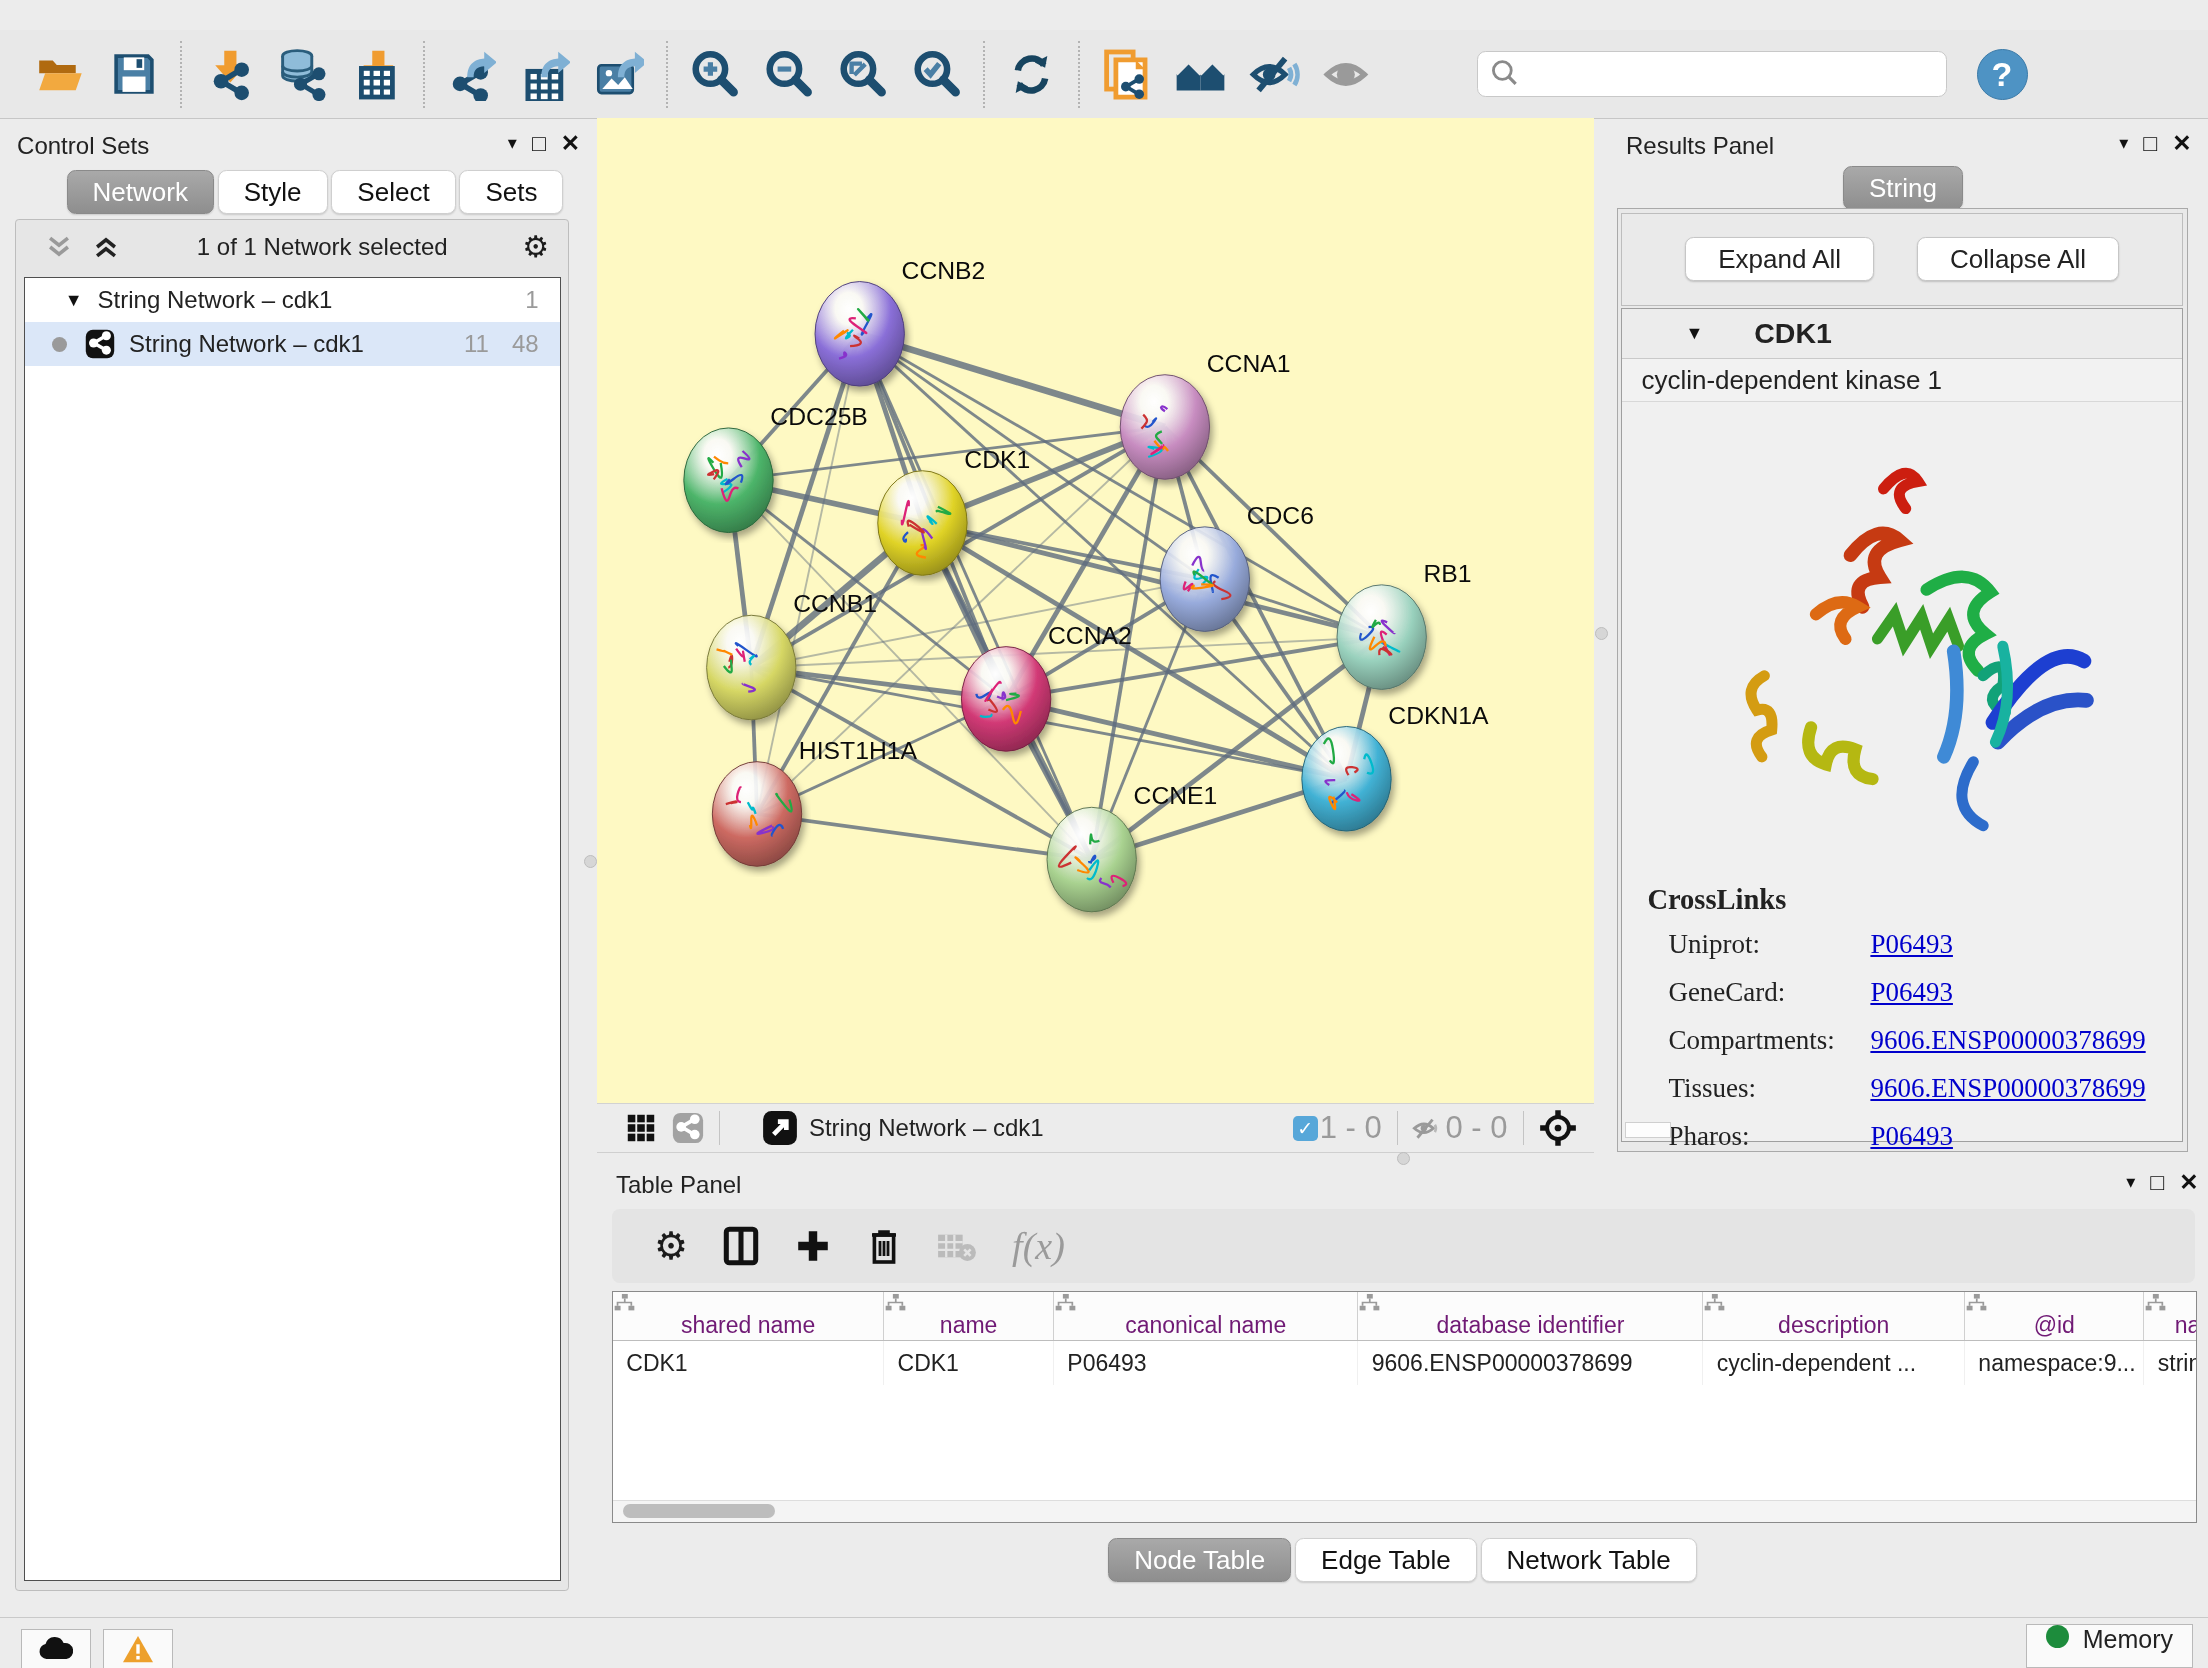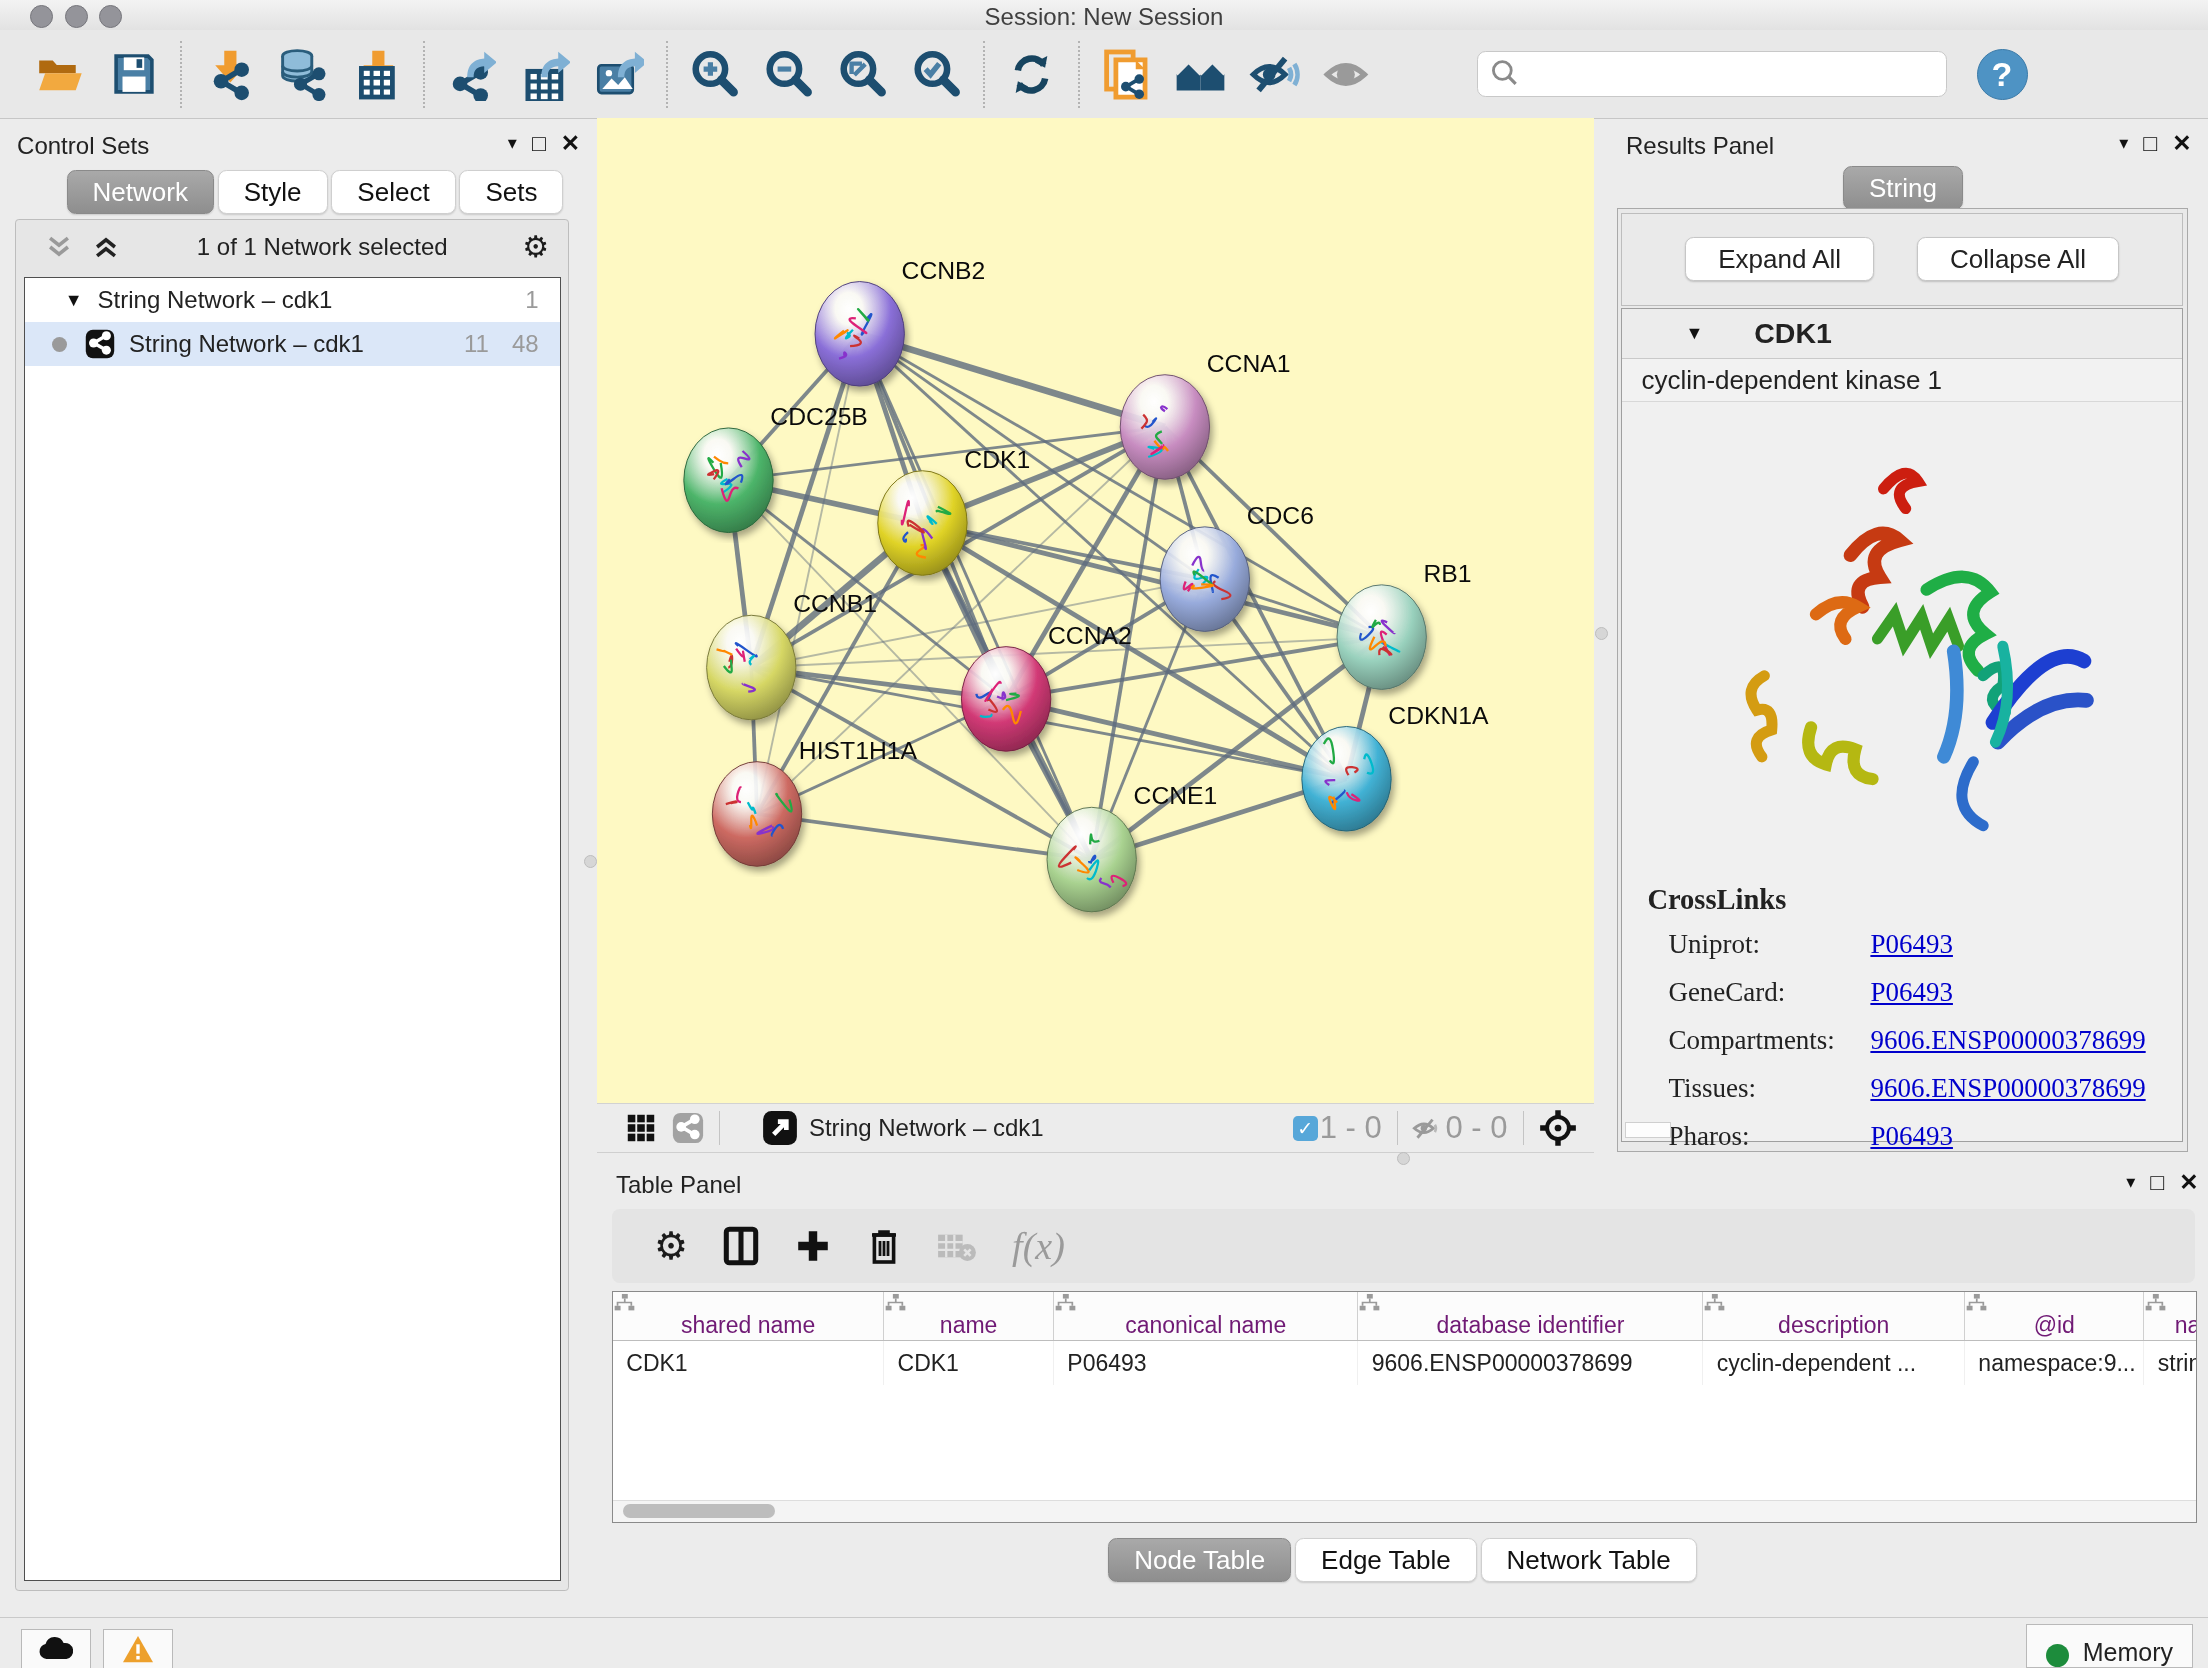--- a/index.html
+++ b/index.html
@@ -96,21 +96,21 @@
     border-top:1px solid #ddd;}
   .hthumb{position:absolute;left:9.5px;top:2.9px;width:152px;height:14.3px;border-radius:7.6px;
     background:#bdbdbd;}
   .tbl-tabs{position:absolute;left:0;right:0;top:373px;display:flex;justify-content:center;gap:3.8px;}
   
   .statusbar{left:0;top:1617px;width:2208px;height:51px;background:#ececec;
     border-top:1px solid #c9c9c9;}
   .sq-btn{position:absolute;top:11.4px;width:68px;height:38px;background:#fafafa;
     border:1.9px solid #b9b9b9;display:flex;align-items:center;justify-content:center;}
   .mem-btn{position:absolute;right:15px;top:5.7px;height:42px;padding:0 19px;background:#fafafa;
-    border:1.9px solid #b9b9b9;display:flex;align-items:flex-end;gap:13.3px;font-size:25px;}
+    border:1.9px solid #b9b9b9;display:flex;align-items:flex-start;gap:13.3px;font-size:25px;}
   .dot-green{width:23px;height:23px;border-radius:50%;background:#1d8c3c;}
   .gear{font-family:"DejaVu Sans",sans-serif;font-size:30px;color:#1b1b1b;}
   .tri{font-size:18px;color:#111;}
   svg{display:block;}
 </style>
 </head>
 <body>
 
 <svg width="0" height="0" style="position:absolute">
   <defs>
@@ -138,26 +138,20 @@
       <path d="M3 15 C3 8.5 7 6.5 11 6.2 L11 3 L17 8 L11 13 L11 9.8 C8 10 6 11 6 15 Z" fill="#7fb0d4"></path>
     </g>
     <g id="sym-dnarrow">
       <path d="M6.2 1.5 h4.6 v5.5 h3.4 l-5.7 6.5 -5.7 -6.5 h3.4 z" fill="#f09c30"></path>
     </g>
   </defs>
 </svg>
 
 <div id="app">
 
-  <div class="abs titlebar">
-    <div class="tl-dot" style="left:30px"></div>
-    <div class="tl-dot" style="left:65px"></div>
-    <div class="tl-dot" style="left:99px"></div>
-    <div class="win-title">Session: New Session</div>
-  </div>
 
   <div class="abs toolbar">
     <div class="tbtn" style="margin-left:32px">
       <svg width="49" height="46" viewBox="0 0 18 17">
         <path d="M1.5 3.5 h5 l1.5 1.7 h7 v3 h-13.5z" fill="#b06a10"></path>
         <path d="M1.5 14.5 l2.2 -6.3 h13.5 l-2.2 6.3z" fill="#f2a93f"></path>
       </svg>
     </div>
     <div class="tbtn">
       <svg width="46" height="46" viewBox="0 0 18 18">

